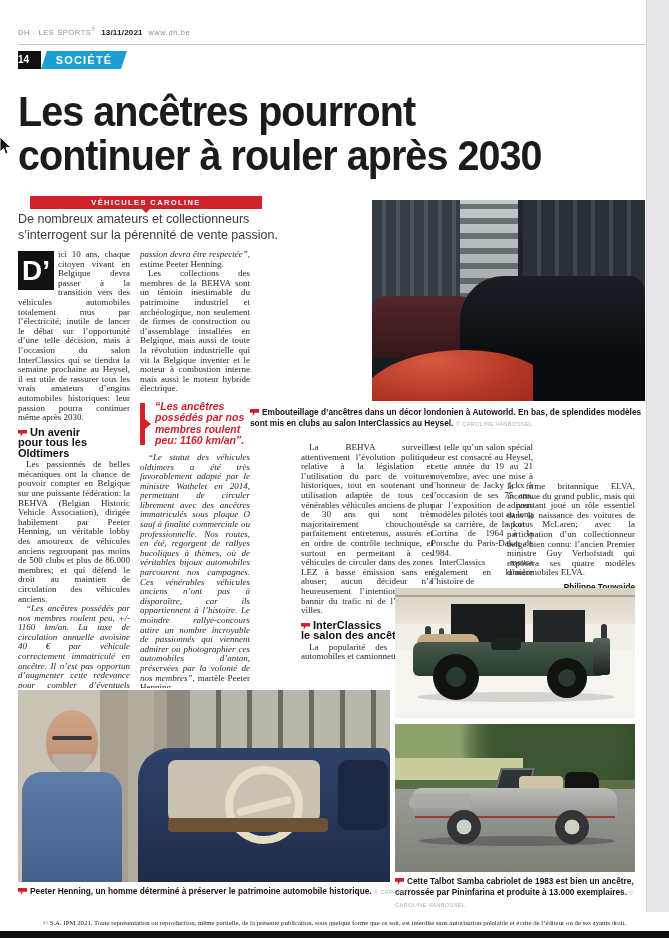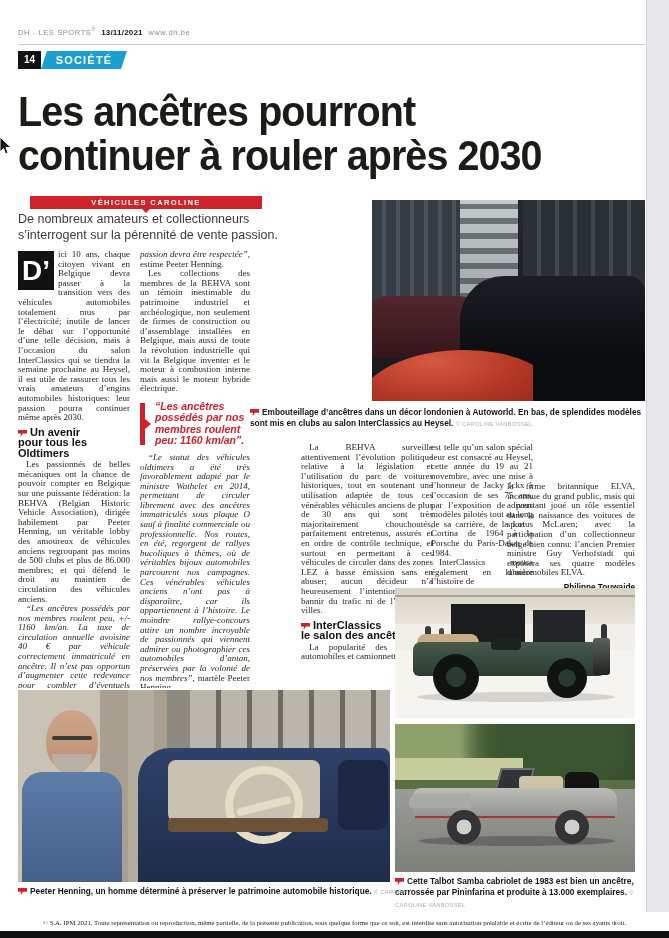--- a/index.html
+++ b/index.html
@@ -9,21 +9,21 @@
   .abs { position:absolute; }
 
   
   .masthead { left:18px; top:26px; font-size:7.5px; color:#8f8f8f; letter-spacing:.6px; }
   .masthead b { color:#1a1a1a; font-size:8px; letter-spacing:.2px; }
   .masthead sup { font-size:5px; }
   .mast-rule { left:18px; top:44px; width:627px; height:1px; background:#c9c9c9; }
 
   
   .pagenum { left:18px; top:51px; width:23px; height:18px; background:#111; color:#fff;
-             font-weight:bold; font-size:10px; line-height:18px; text-align:center; }
+             font-weight:bold; font-size:10px; line-height:18px; text-align:left; }
   .secttab { left:44px; top:51px; width:80px; height:18px; background:#1b9fd2; transform:skewX(-18deg); }
   .secttab span { display:block; transform:skewX(18deg); color:#fff; font-size:11px; letter-spacing:1.2px;
                   line-height:18px; text-align:center; font-weight:bold; }
 
   
   .headline { left:18px; top:90px; width:640px; color:#1b1b19; font-weight:bold; font-size:42px;
               line-height:44px; letter-spacing:-1px; transform:scaleX(.94); transform-origin:left top; white-space:nowrap; }
 
   
   .kicker { left:30px; top:196px; width:232px; height:13px; background:#d0222b; color:#fff; font-weight:bold;

